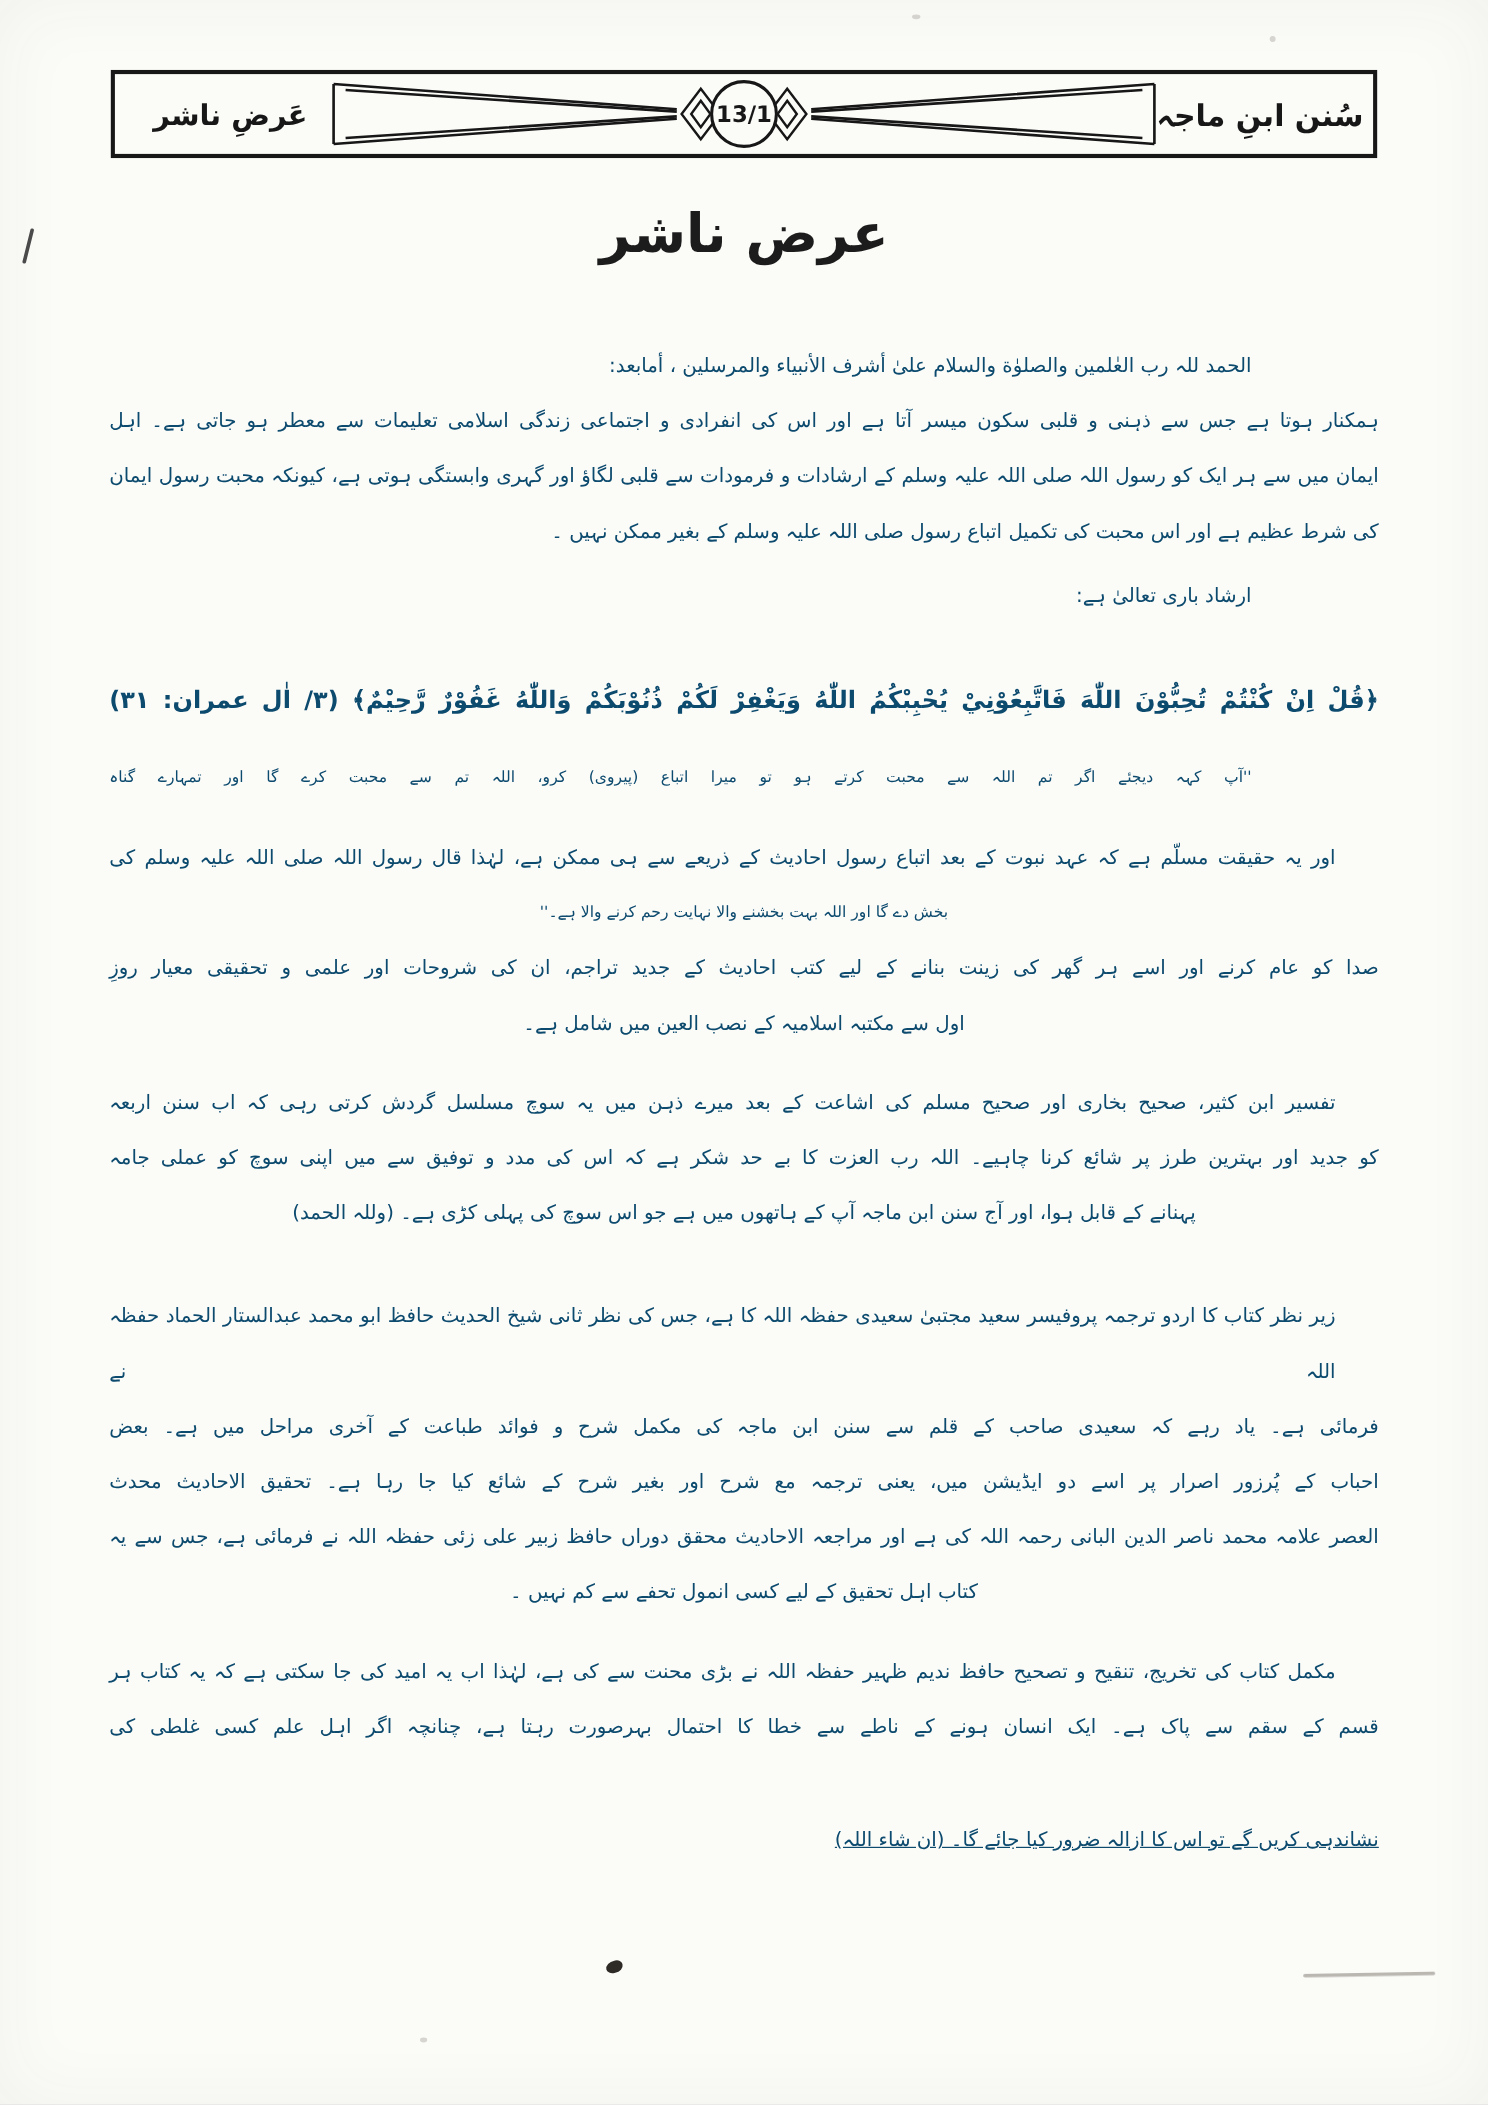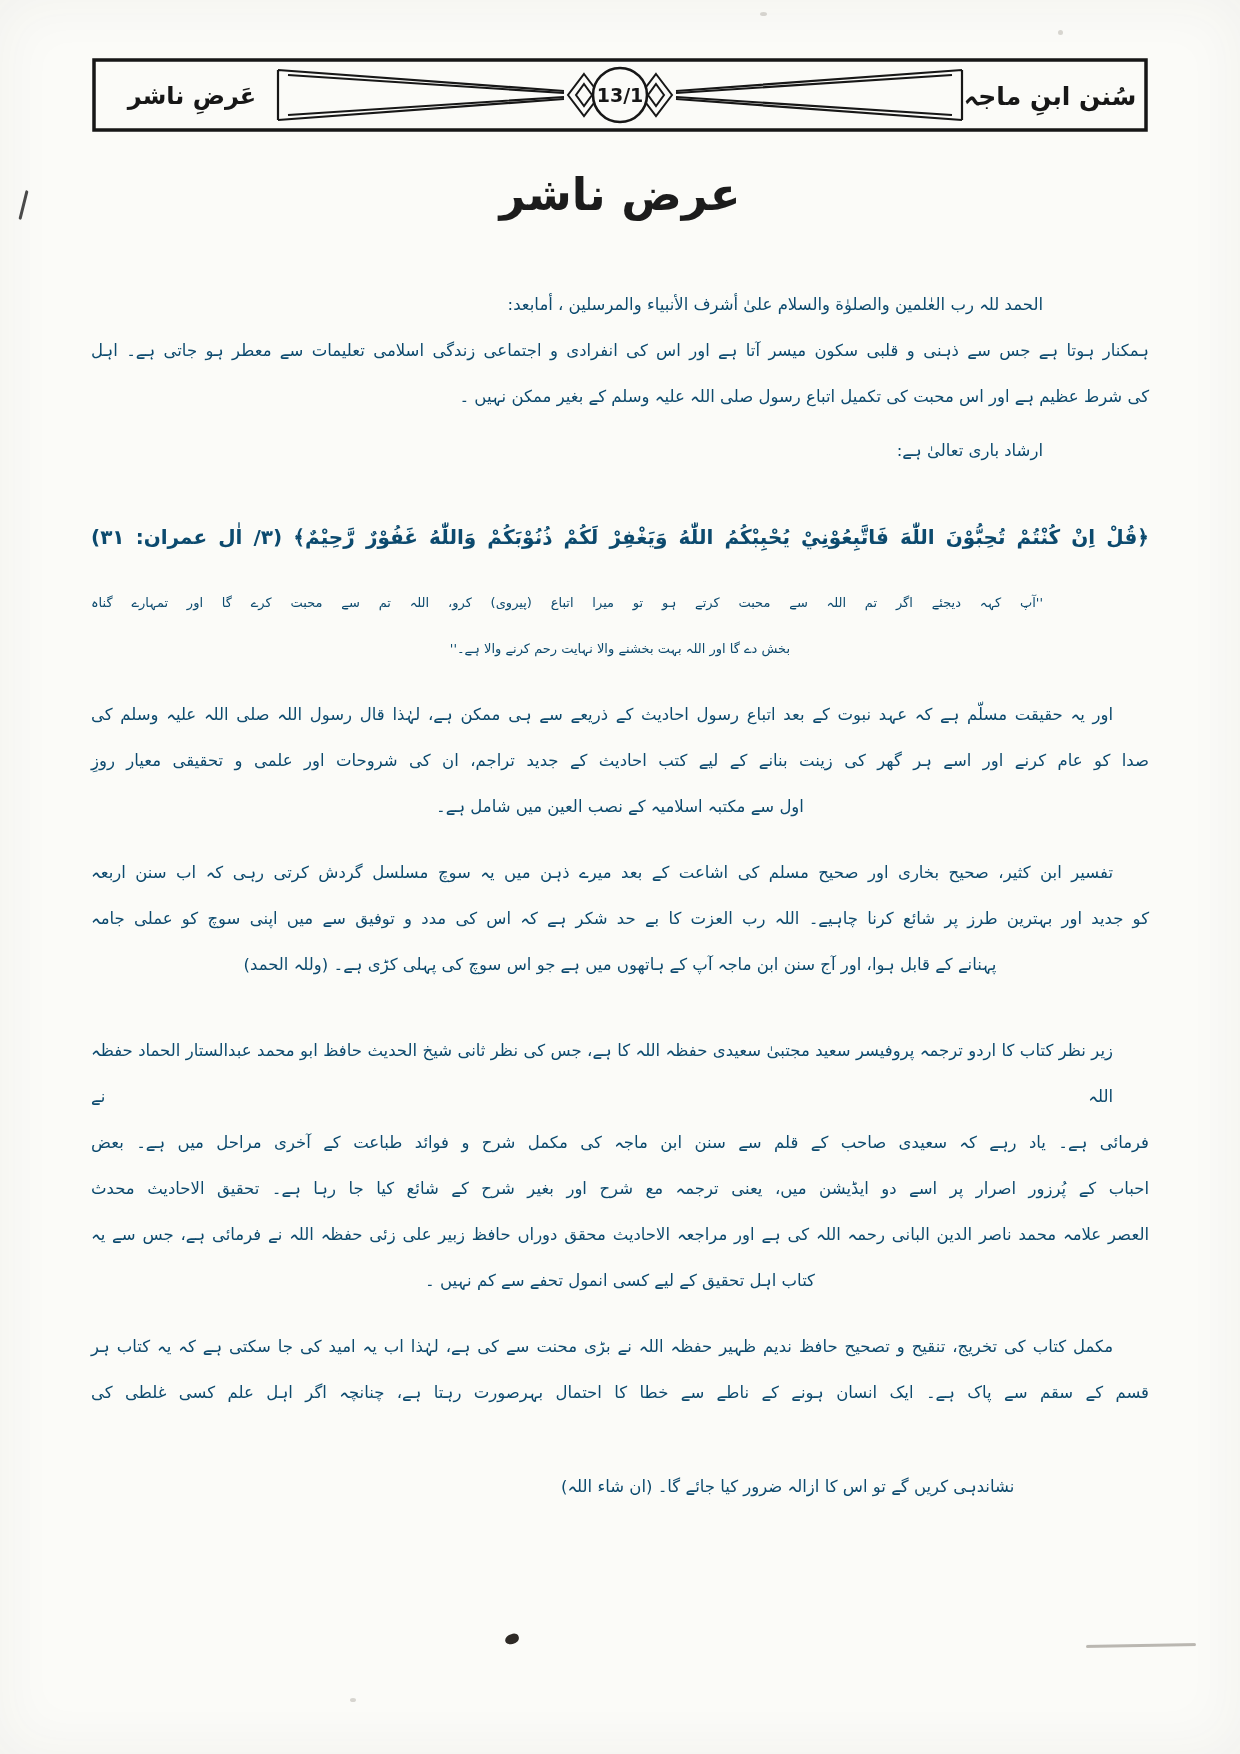--- a/index.html
+++ b/index.html
@@ -35,21 +35,21 @@
   .center{text-align:center;}
   .indent{padding-right:36px;}
   .rpad{padding-right:106px;}
   .verse{font-weight:bold;font-size:20px;}
   .quote{font-size:13px;}
   .gap-xs{margin-top:8px;}
   .gap-s{margin-top:12px;}
   .gap-m{margin-top:20px;}
   .gap-l{margin-top:40px;}
   .gap-xl{margin-top:48px;}
-  .lastline{text-align:left;padding-left:470px;white-space:nowrap;}
+  .lastline{text-align:right;padding-left:470px;white-space:nowrap;text-decoration:underline;}
   
   .mark-slash{
     position:absolute;left:22px;top:190px;width:3px;height:30px;
     background:#4a4a4a;transform:rotate(14deg);border-radius:2px;
   }
   .speck{
     position:absolute;left:505px;top:1634px;width:14px;height:10px;
     background:#2e2a26;border-radius:60% 40% 55% 45%;
     transform:rotate(-12deg);
   }
@@ -96,26 +96,27 @@
     <text x="100" y="46" text-anchor="middle" font-size="24" font-weight="bold" direction="rtl" font-family="DejaVu Sans, sans-serif" fill="#171717">عَرضِ ناشر</text>
 
     <text x="958" y="47" text-anchor="middle" font-size="25" font-weight="bold" direction="rtl" font-family="DejaVu Sans, sans-serif" fill="#171717">سُنن ابنِ ماجہ</text>
   </svg>
 
   <div class="title">عرض ناشر</div>
 
   <div class="content" dir="rtl">
       <div class="line right rpad">الحمد للہ رب العٰلمین والصلوٰة والسلام علیٰ أشرف الأنبیاء والمرسلین ، أمابعد:</div>
       <div class="line justify">ہمکنار ہوتا ہے جس سے ذہنی و قلبی سکون میسر آتا ہے اور اس کی انفرادی و اجتماعی زندگی اسلامی تعلیمات سے معطر ہو جاتی ہے۔ اہل</div>
+      <div class="line justify">ایمان میں سے ہر ایک کو رسول اللہ صلی اللہ علیہ وسلم کے ارشادات و فرمودات سے قلبی لگاؤ اور گہری وابستگی ہوتی ہے، کیونکہ محبت رسول ایمان</div>
       <div class="line right">کی شرط عظیم ہے اور اس محبت کی تکمیل اتباع رسول صلی اللہ علیہ وسلم کے بغیر ممکن نہیں ۔</div>
       <div class="line right rpad gap-xs">ارشاد باری تعالیٰ ہے:</div>
       <div class="line justify verse gap-l">﴿قُلْ اِنْ كُنْتُمْ تُحِبُّوْنَ اللّٰهَ فَاتَّبِعُوْنِيْ يُحْبِبْكُمُ اللّٰهُ وَيَغْفِرْ لَكُمْ ذُنُوْبَكُمْ وَاللّٰهُ غَفُوْرٌ رَّحِيْمٌ﴾ (۳/ اٰل عمران: ۳۱)</div>
       <div class="line justify quote rpad gap-m">''آپ کہہ دیجئے اگر تم اللہ سے محبت کرتے ہو تو میرا اتباع (پیروی) کرو، اللہ تم سے محبت کرے گا اور تمہارے گناہ</div>
+      <div class="line justify indent gap-m">اور یہ حقیقت مسلّم ہے کہ عہد نبوت کے بعد اتباع رسول احادیث کے ذریعے سے ہی ممکن ہے، لہٰذا قال رسول اللہ صلی اللہ علیہ وسلم کی</div>
       <div class="line center quote">بخش دے گا اور اللہ بہت بخشنے والا نہایت رحم کرنے والا ہے۔''</div>
-      <div class="line justify indent gap-m">اور یہ حقیقت مسلّم ہے کہ عہد نبوت کے بعد اتباع رسول احادیث کے ذریعے سے ہی ممکن ہے، لہٰذا قال رسول اللہ صلی اللہ علیہ وسلم کی</div>
       <div class="line justify">صدا کو عام کرنے اور اسے ہر گھر کی زینت بنانے کے لیے کتب احادیث کے جدید تراجم، ان کی شروحات اور علمی و تحقیقی معیار روزِ</div>
       <div class="line center">اول سے مکتبہ اسلامیہ کے نصب العین میں شامل ہے۔</div>
       <div class="line justify indent gap-m">تفسیر ابن کثیر، صحیح بخاری اور صحیح مسلم کی اشاعت کے بعد میرے ذہن میں یہ سوچ مسلسل گردش کرتی رہی کہ اب سنن اربعہ</div>
       <div class="line justify">کو جدید اور بہترین طرز پر شائع کرنا چاہیے۔ اللہ رب العزت کا بے حد شکر ہے کہ اس کی مدد و توفیق سے میں اپنی سوچ کو عملی جامہ</div>
       <div class="line center">پہنانے کے قابل ہوا، اور آج سنن ابن ماجہ آپ کے ہاتھوں میں ہے جو اس سوچ کی پہلی کڑی ہے۔ (وللہ الحمد)</div>
       <div class="line justify indent gap-l">زیر نظر کتاب کا اردو ترجمہ پروفیسر سعید مجتبیٰ سعیدی حفظہ اللہ کا ہے، جس کی نظر ثانی شیخ الحدیث حافظ ابو محمد عبدالستار الحماد حفظہ اللہ نے</div>
       <div class="line justify">فرمائی ہے۔ یاد رہے کہ سعیدی صاحب کے قلم سے سنن ابن ماجہ کی مکمل شرح و فوائد طباعت کے آخری مراحل میں ہے۔ بعض</div>
       <div class="line justify">احباب کے پُرزور اصرار پر اسے دو ایڈیشن میں، یعنی ترجمہ مع شرح اور بغیر شرح کے شائع کیا جا رہا ہے۔ تحقیق الاحادیث محدث</div>
       <div class="line justify">العصر علامہ محمد ناصر الدین البانی رحمہ اللہ کی ہے اور مراجعہ الاحادیث محقق دوراں حافظ زبیر علی زئی حفظہ اللہ نے فرمائی ہے، جس سے یہ</div>
       <div class="line center">کتاب اہل تحقیق کے لیے کسی انمول تحفے سے کم نہیں ۔</div>

